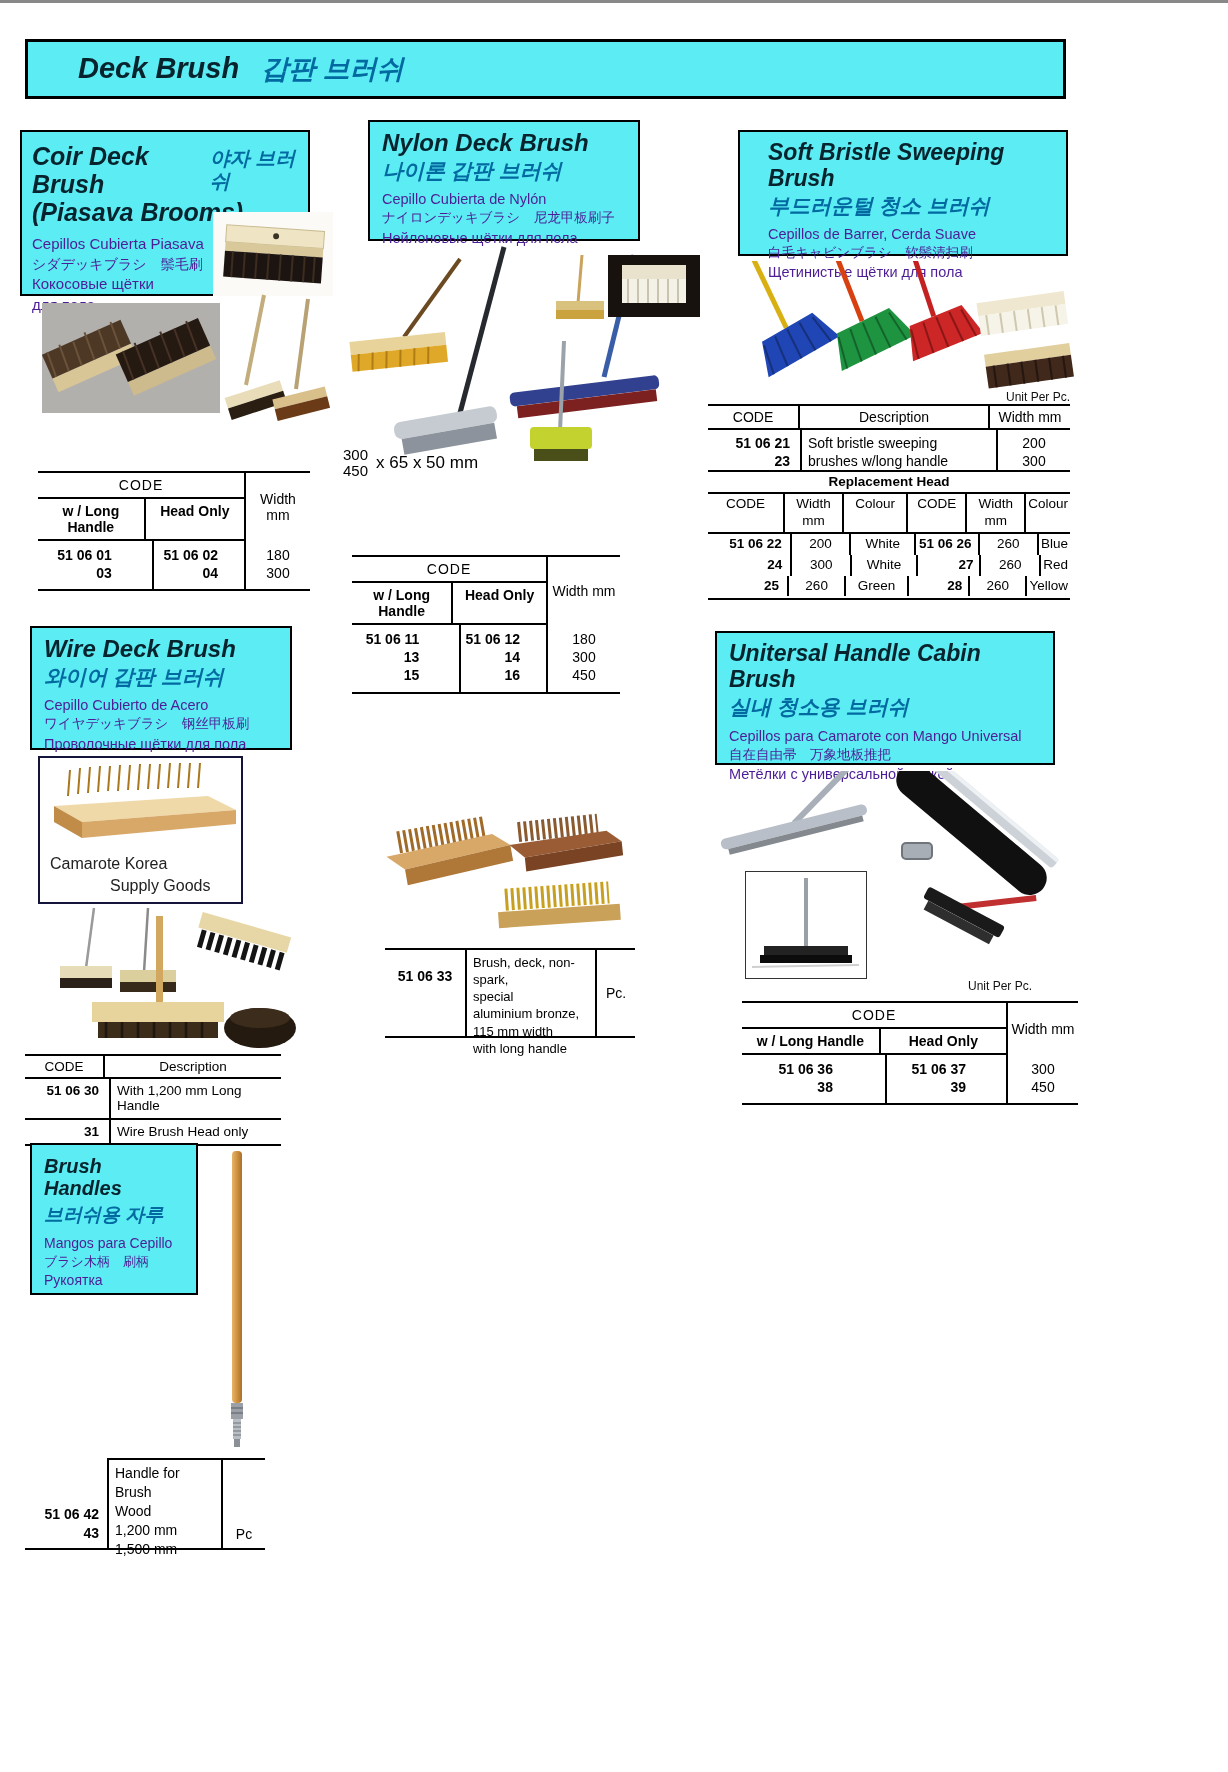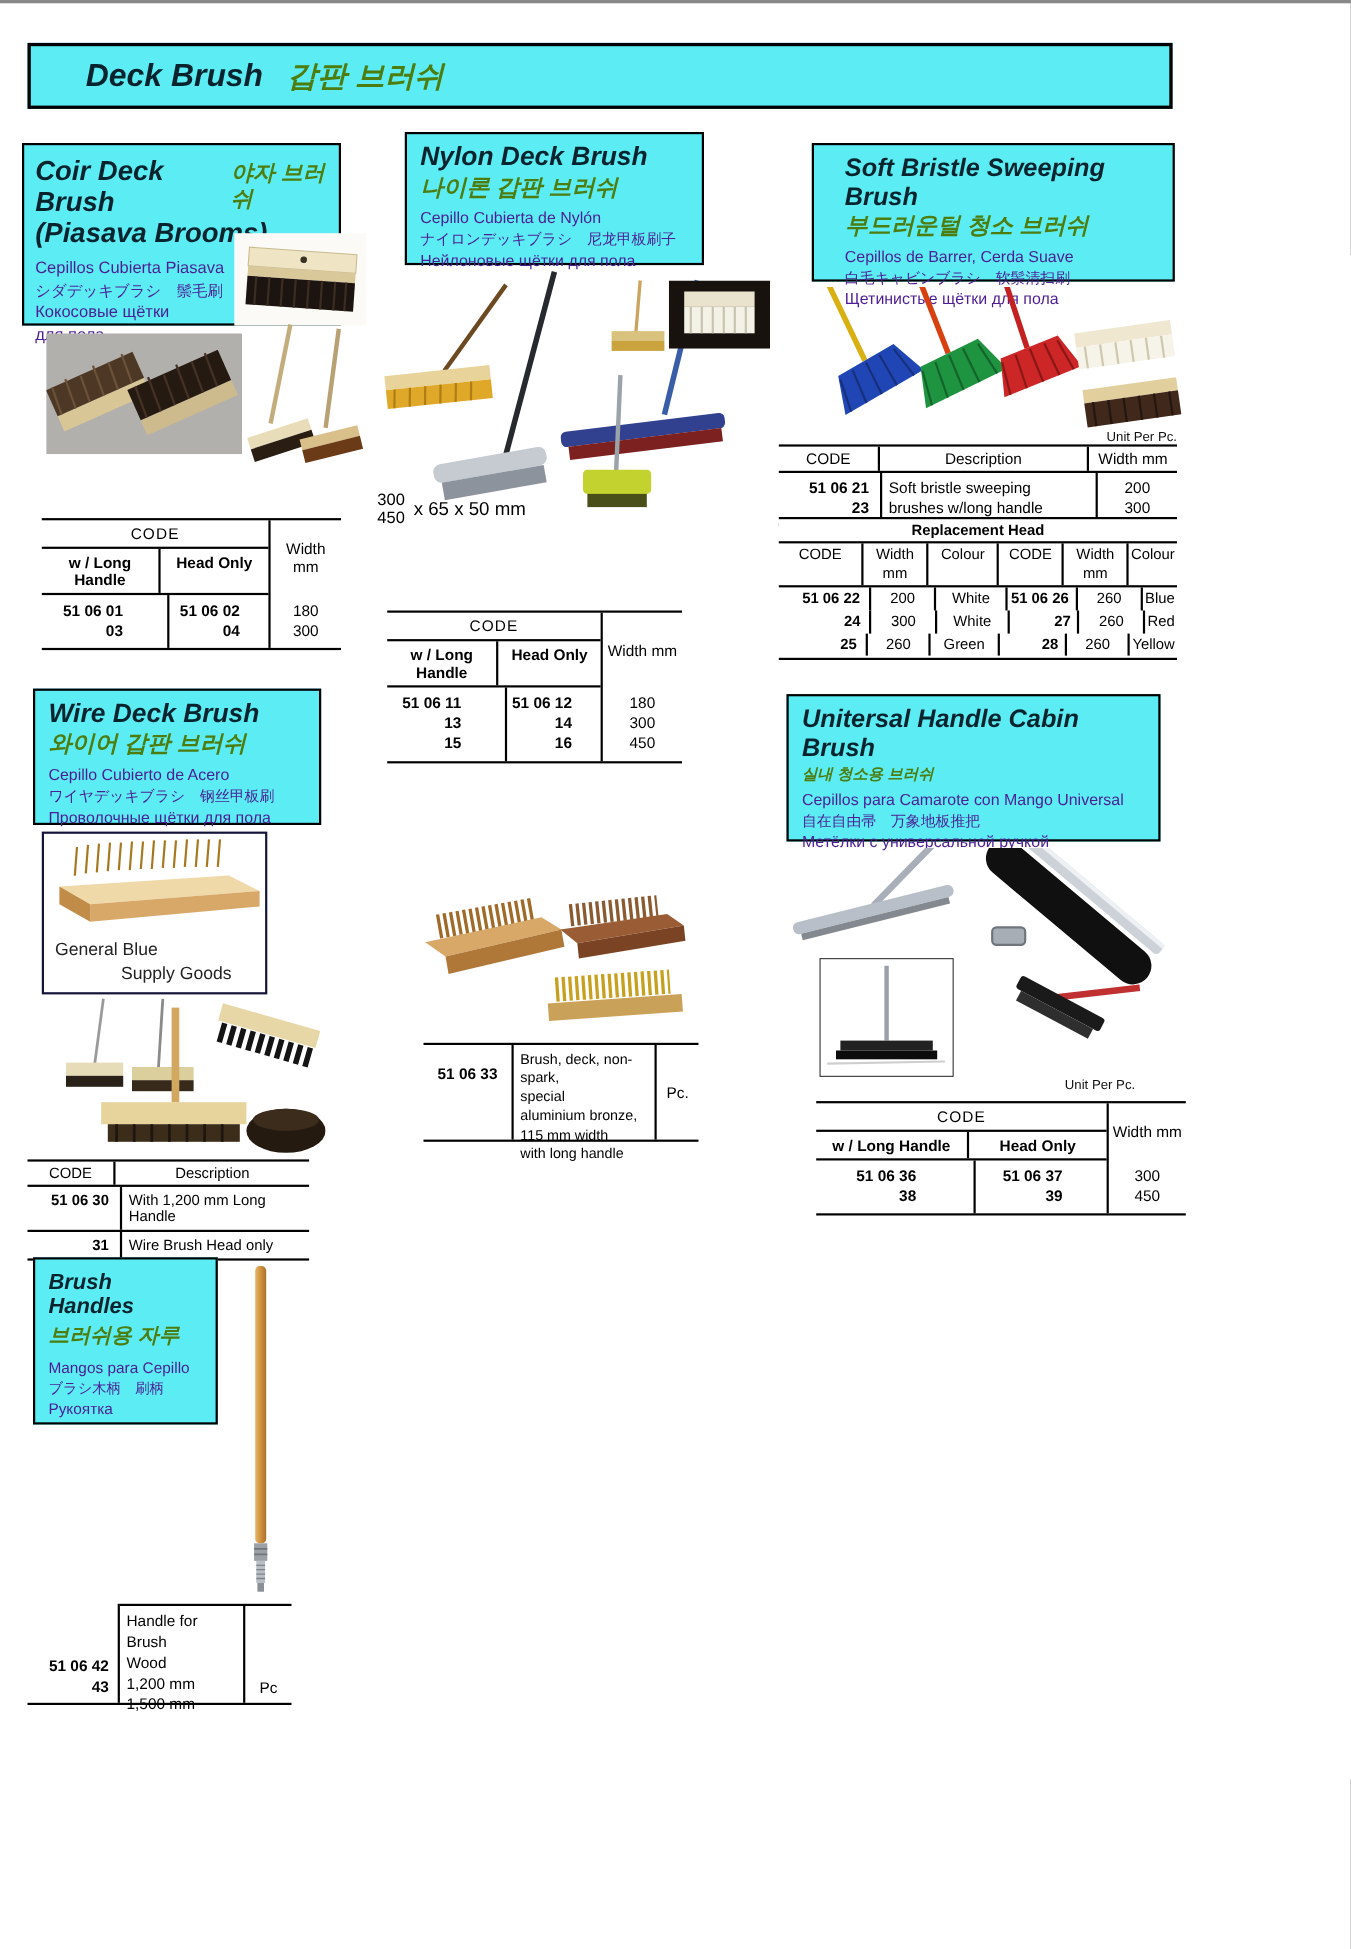--- a/index.html
+++ b/index.html
@@ -1,21 +1,21 @@
 <!DOCTYPE html>
 <html><head>
 <meta charset="utf-8">
 <style>
   html,body{margin:0;padding:0;background:#888;}
   .page{position:relative;width:1228px;height:1772px;background:#ffffff;margin:3px auto;
         font-family:"Liberation Sans",sans-serif;color:#000;overflow:hidden;}
   .abs{position:absolute;box-sizing:border-box;}
   .cyan{background:#5BEDF3;border:2px solid #000;}
   .t-en{font-style:italic;font-weight:700;color:#07242e;line-height:1.12;}
-  .t-ko{font-style:italic;font-weight:700;color:#4d7c0f;line-height:1.15;}
+  .t-ko{font-style:italic;font-weight:700;color:#0369a1;line-height:1.15;}
   .desc{color:#4c1d95;line-height:1.38;}
   .photo svg{display:block;}
   
   .cwt{display:flex;border-top:2px solid #000;border-bottom:2px solid #000;background:#fff;font-size:14px;}
   .cw-left{flex:1;display:flex;flex-direction:column;}
   .cw-code{text-align:center;border-bottom:2px solid #000;padding:4px 0;letter-spacing:1px;}
   .cw-heads{display:flex;border-bottom:2px solid #000;font-weight:700;}
   .cw-h1{flex:1.15;text-align:center;border-right:2px solid #000;padding:4px 2px;}
   .cw-h2{flex:1;text-align:center;padding:4px 5px;}
   .cw-data{display:flex;flex:1;}
@@ -454,21 +454,21 @@
           <line x1="118" y1="31" x2="120" y2="6"></line>
         <line x1="128" y1="30" x2="130" y2="5"></line>
           <line x1="138" y1="30" x2="140" y2="5"></line>
         <line x1="148" y1="30" x2="150" y2="5"></line>
           <line x1="158" y1="30" x2="160" y2="5"></line>
       </g>
       <polygon points="14,48 168,38 196,52 42,64" fill="#f0d9a8"></polygon>
       <polygon points="42,64 196,52 196,66 42,80" fill="#d8a868"></polygon>
       <polygon points="14,48 42,64 42,80 14,64" fill="#c08c48"></polygon>
     </svg>
-    <div class="caption" style="position:absolute;left:10px;bottom:26px;">General Blue</div>
+    <div class="caption" style="position:absolute;left:10px;bottom:26px;">Camarote Korea</div>
     <div class="caption" style="position:absolute;left:70px;bottom:4px;">Supply Goods</div>
   </div>
 
   <div class="abs photo" style="left:28px;top:903px;width:268px;height:145px;">
     <svg width="268" height="145" viewBox="0 0 268 145">
       <line x1="66" y1="2" x2="58" y2="62" stroke="#9a9a9a" stroke-width="2.5"></line>
       <rect x="32" y="60" width="52" height="12" fill="#e6dcb8"></rect>
       <rect x="32" y="72" width="52" height="10" fill="#2a2218"></rect>
       <line x1="120" y1="2" x2="116" y2="66" stroke="#8a8a8a" stroke-width="2.5"></line>
       <rect x="92" y="64" width="56" height="12" fill="#dccf9e"></rect>
@@ -539,21 +539,21 @@
       <div>special</div>
       <div>aluminium bronze,</div>
       <div>115 mm width</div>
       <div>with long handle</div>
     </div>
     <div class="ns-unit">Pc.</div>
   </div>
 
   <div class="abs cyan" style="left:715px;top:628px;width:340px;height:134px;padding:8px 12px;">
     <div class="t-en" style="font-size:23px;">Unitersal Handle Cabin Brush</div>
-    <div class="t-ko" style="font-size:14px;margin-top:2px;">실내 청소용 브러쉬</div>
+    <div class="t-ko" style="font-size:21px;margin-top:2px;">실내 청소용 브러쉬</div>
     <div class="desc" style="margin-top:7px;font-size:14.5px;">
       <div>Cepillos para Camarote con Mango Universal</div>
       <div style="font-size:13.5px;">自在自由帚　万象地板推把</div>
       <div>Метёлки с универсальной ручкой</div>
     </div>
   </div>
 
   <div class="abs photo" style="left:716px;top:768px;width:364px;height:205px;">
     <svg width="364" height="205" viewBox="0 0 364 205">
 

